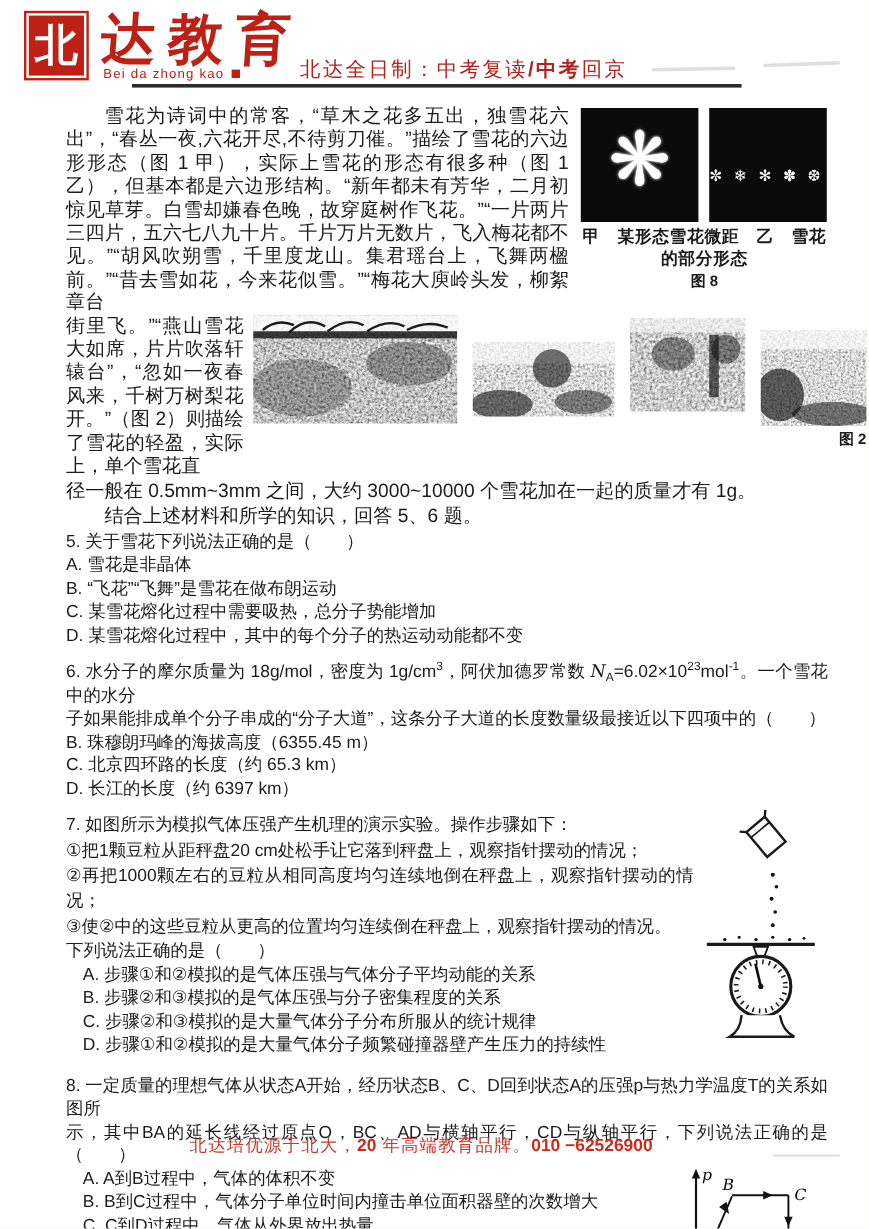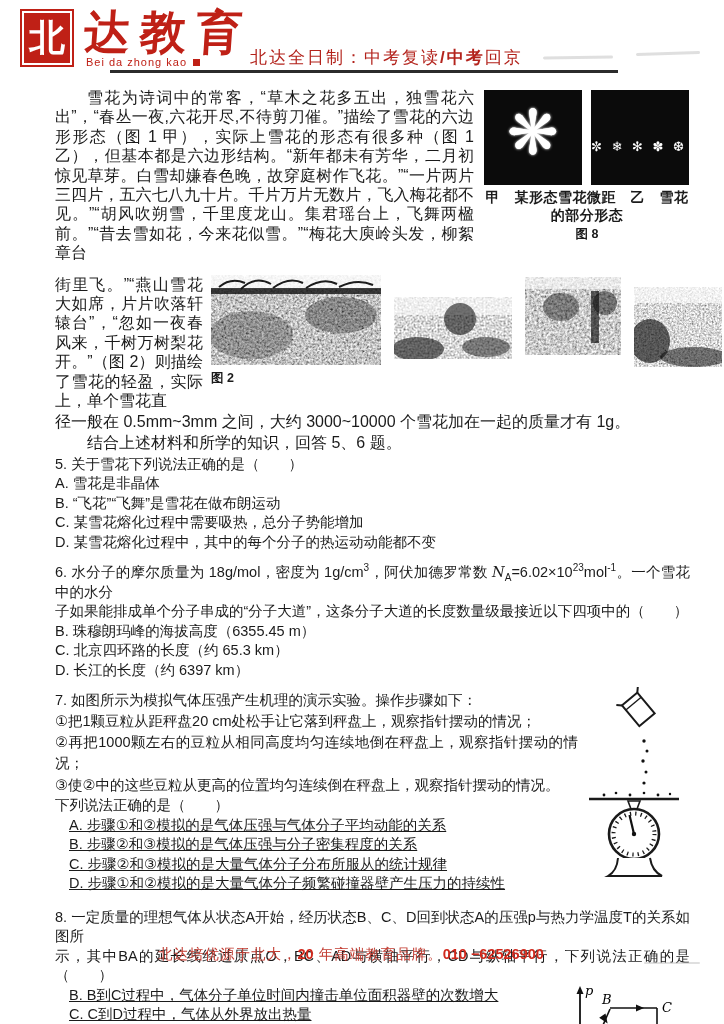--- a/index.html
+++ b/index.html
@@ -31,31 +31,31 @@
   
   .fig1{float:right;width:206px;margin:2px 0 2px 10px;text-align:center;}
   .fig1-boxes{display:flex;gap:9px;}
   .nightbox{width:98px;height:95px;background:#0b0b0b;position:relative;overflow:hidden;box-sizing:border-box;}
   .flake-big{position:absolute;left:0;right:0;top:6px;font-size:62px;color:#fff;text-shadow:0 0 3px #fff,0 0 1px #fff;}
   .flake-rows{padding-top:4px;font-size:13px;line-height:21px;color:#fff;letter-spacing:3px;white-space:pre;}
   .figcap{font-size:14px;font-weight:bold;margin-top:4px;letter-spacing:0.5px;}
   .figlabel{font-size:12.5px;font-weight:bold;margin-top:1px;}
 
   
-  .sec-b{display:flex;margin-top:12px;}
+  .sec-b{display:flex;margin-top:0;}
   .col-narrow{width:148px;flex:none;}
-  .fig2{flex:1;margin-left:8px;text-align:left;}
+  .fig2{flex:1;margin-left:8px;text-align:right;}
   .fig2-photos{display:flex;gap:13px;align-items:flex-start;justify-content:flex-start;}
   .photo{flex:none;display:block;}
   .fig2 .figlabel{margin-top:3px;}
 
   
   .q{margin-top:11px;}
   .q p{margin:0;font-size:14.5px;line-height:19.5px;text-align:justify;}
-  .q .opts-ind p{padding-left:14px;text-decoration:underline;}
+  .q .opts-ind p{padding-left:14px;}
   sup,sub{font-size:10px;line-height:0;}
   .it{font-style:italic;font-family:"DejaVu Serif",serif;}
   .steps p{line-height:21.4px;}
 
   .scale-fig{float:right;width:96px;margin:-8px 8px 0 8px;}
   .pt-wrap{position:relative;}
   .pt-fig{float:right;width:126px;margin:-4px 0 0 6px;}
 
   svg text{font-family:"DejaVu Serif",serif;}
 
@@ -229,20 +229,21 @@
           <polygon points="50,62 58,58.5 58,65.5" fill="#111"></polygon>
           <text x="21" y="13" font-size="13" font-style="italic">p</text>
           <text x="113" y="101" font-size="13" font-style="italic">T</text>
           <text x="4" y="104" font-size="13" font-style="italic">O</text>
           <text x="38" y="22" font-size="13" font-style="italic">B</text>
           <text x="98" y="30" font-size="13" font-style="italic">C</text>
           <text x="98" y="68" font-size="13" font-style="italic">D</text>
           <text x="22" y="74" font-size="13" font-style="italic">A</text>
         </svg>
         <div class="opts-ind">
+          <p>A. A到B过程中，气体的体积不变</p>
           <p>B. B到C过程中，气体分子单位时间内撞击单位面积器壁的次数增大</p>
           <p>C. C到D过程中，气体从外界放出热量</p>
 
         </div>
       </div>
     </div>
   </div>
 
   <div class="footer">
     <span>北达培优源于北大，</span><b>20</b><span> 年高端教育品牌。</span><b>010 −62526900</b>

